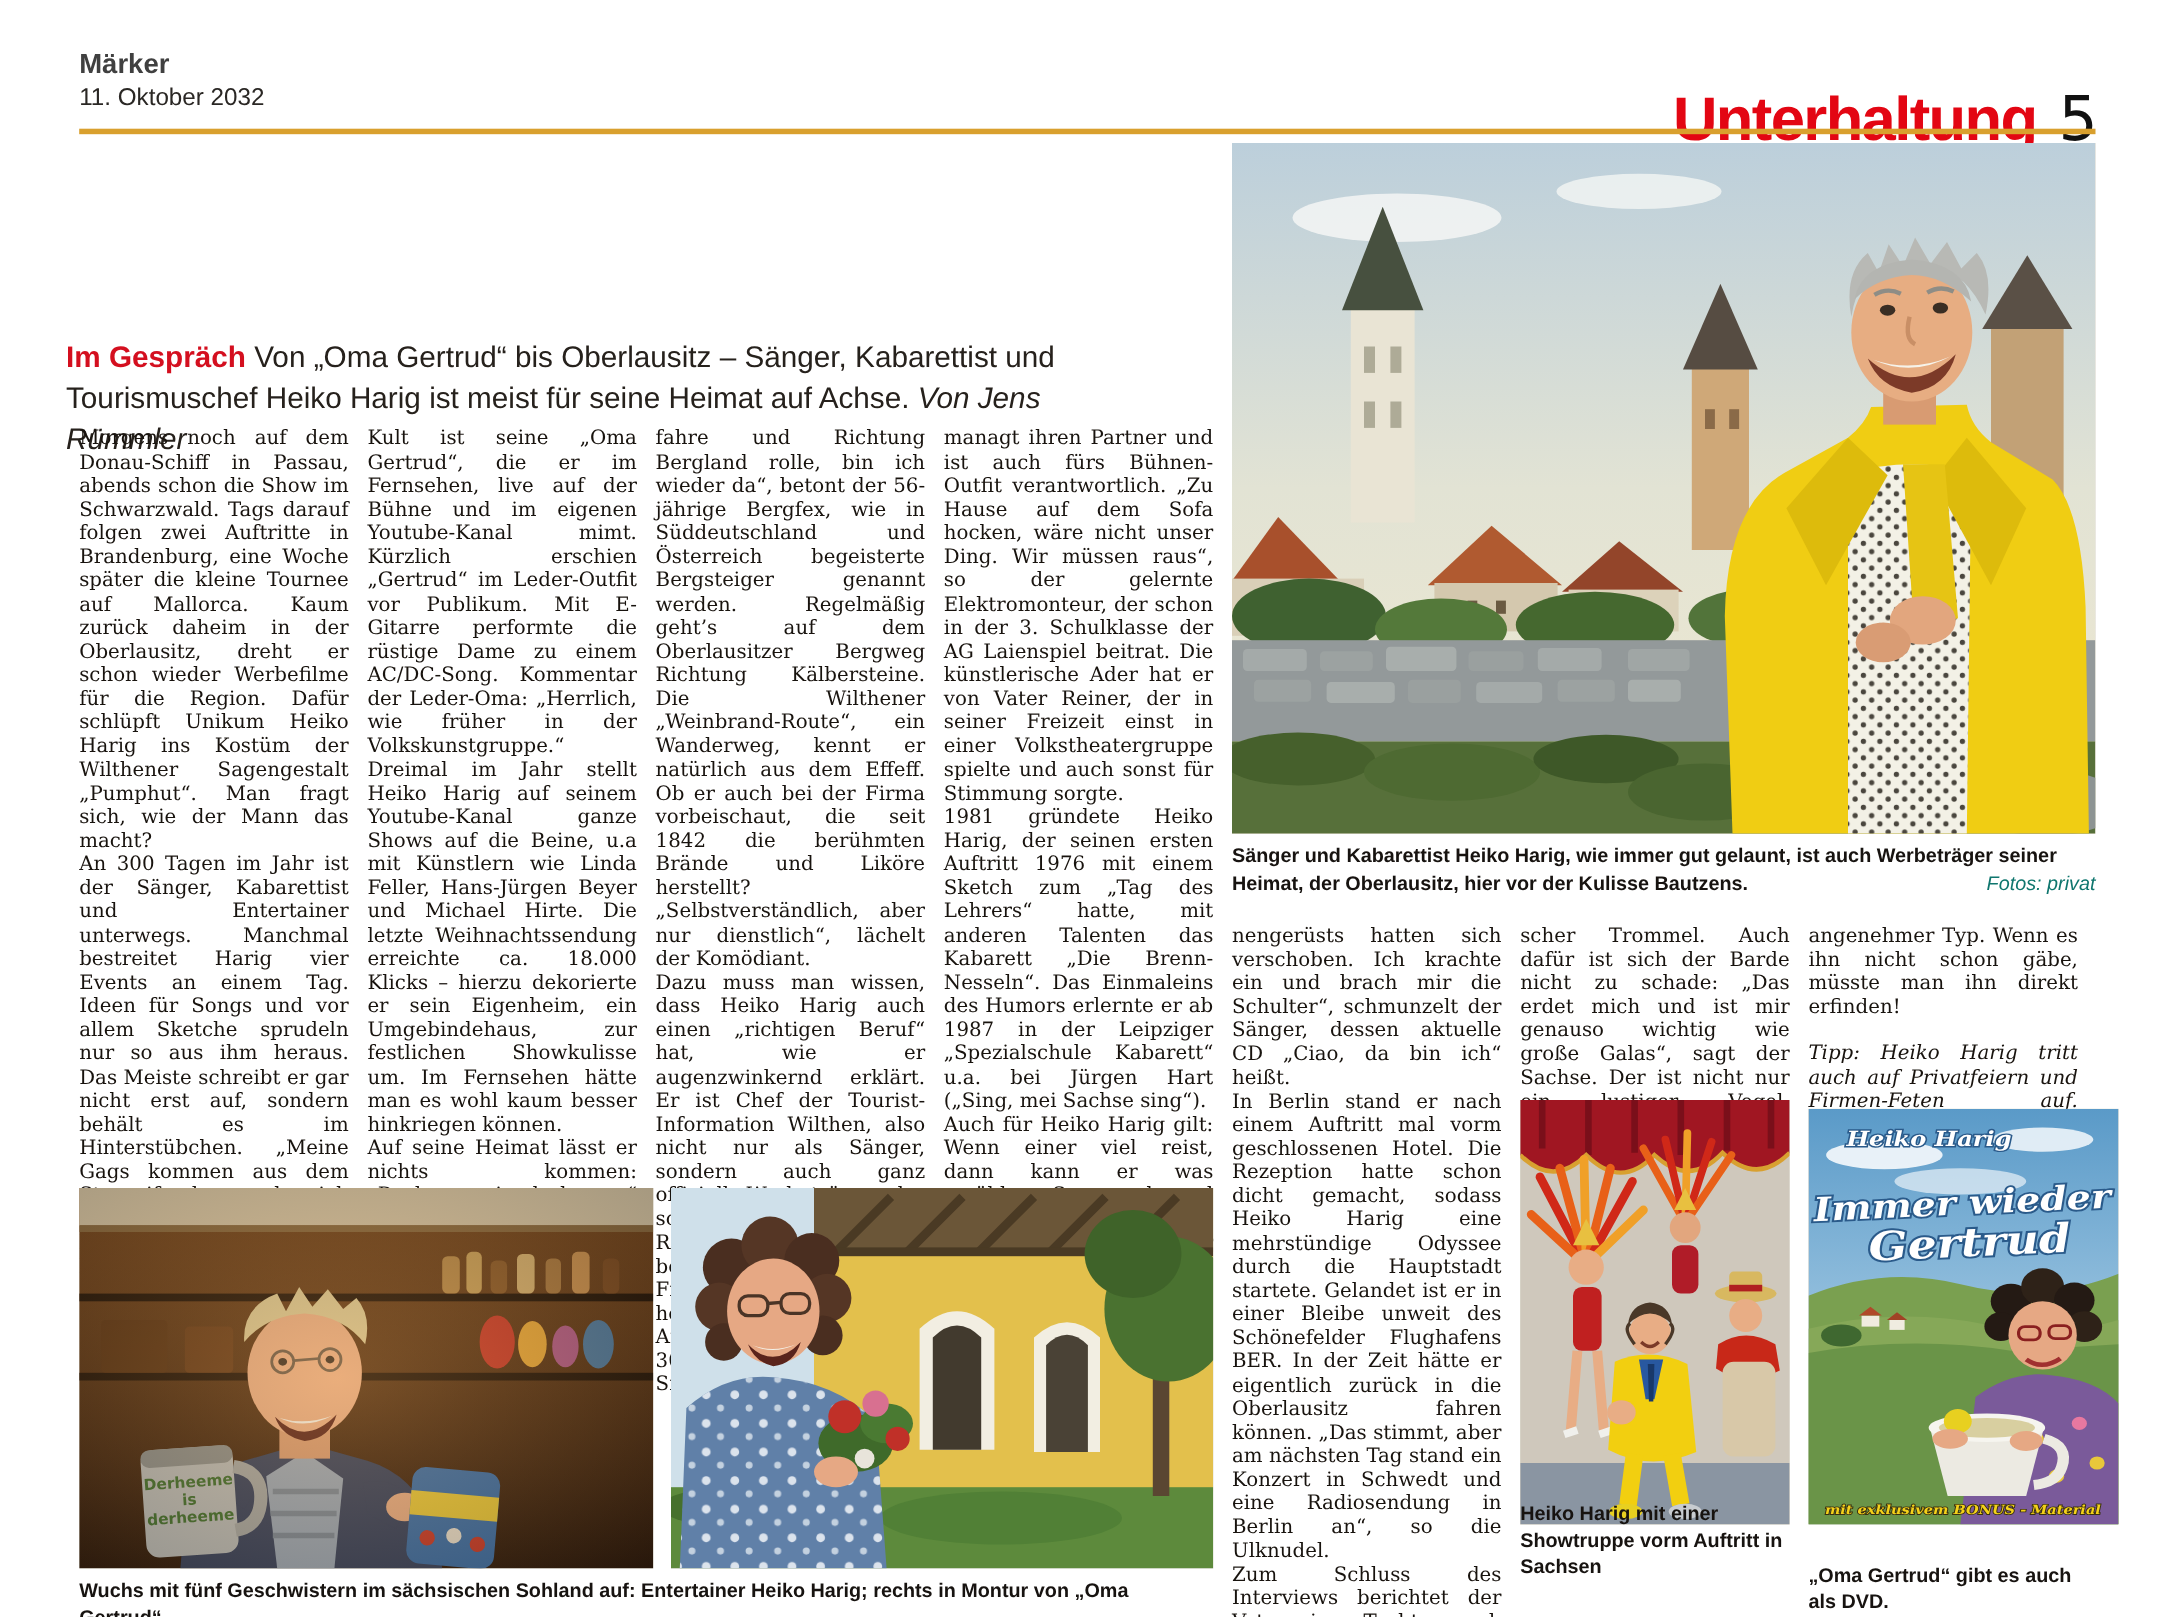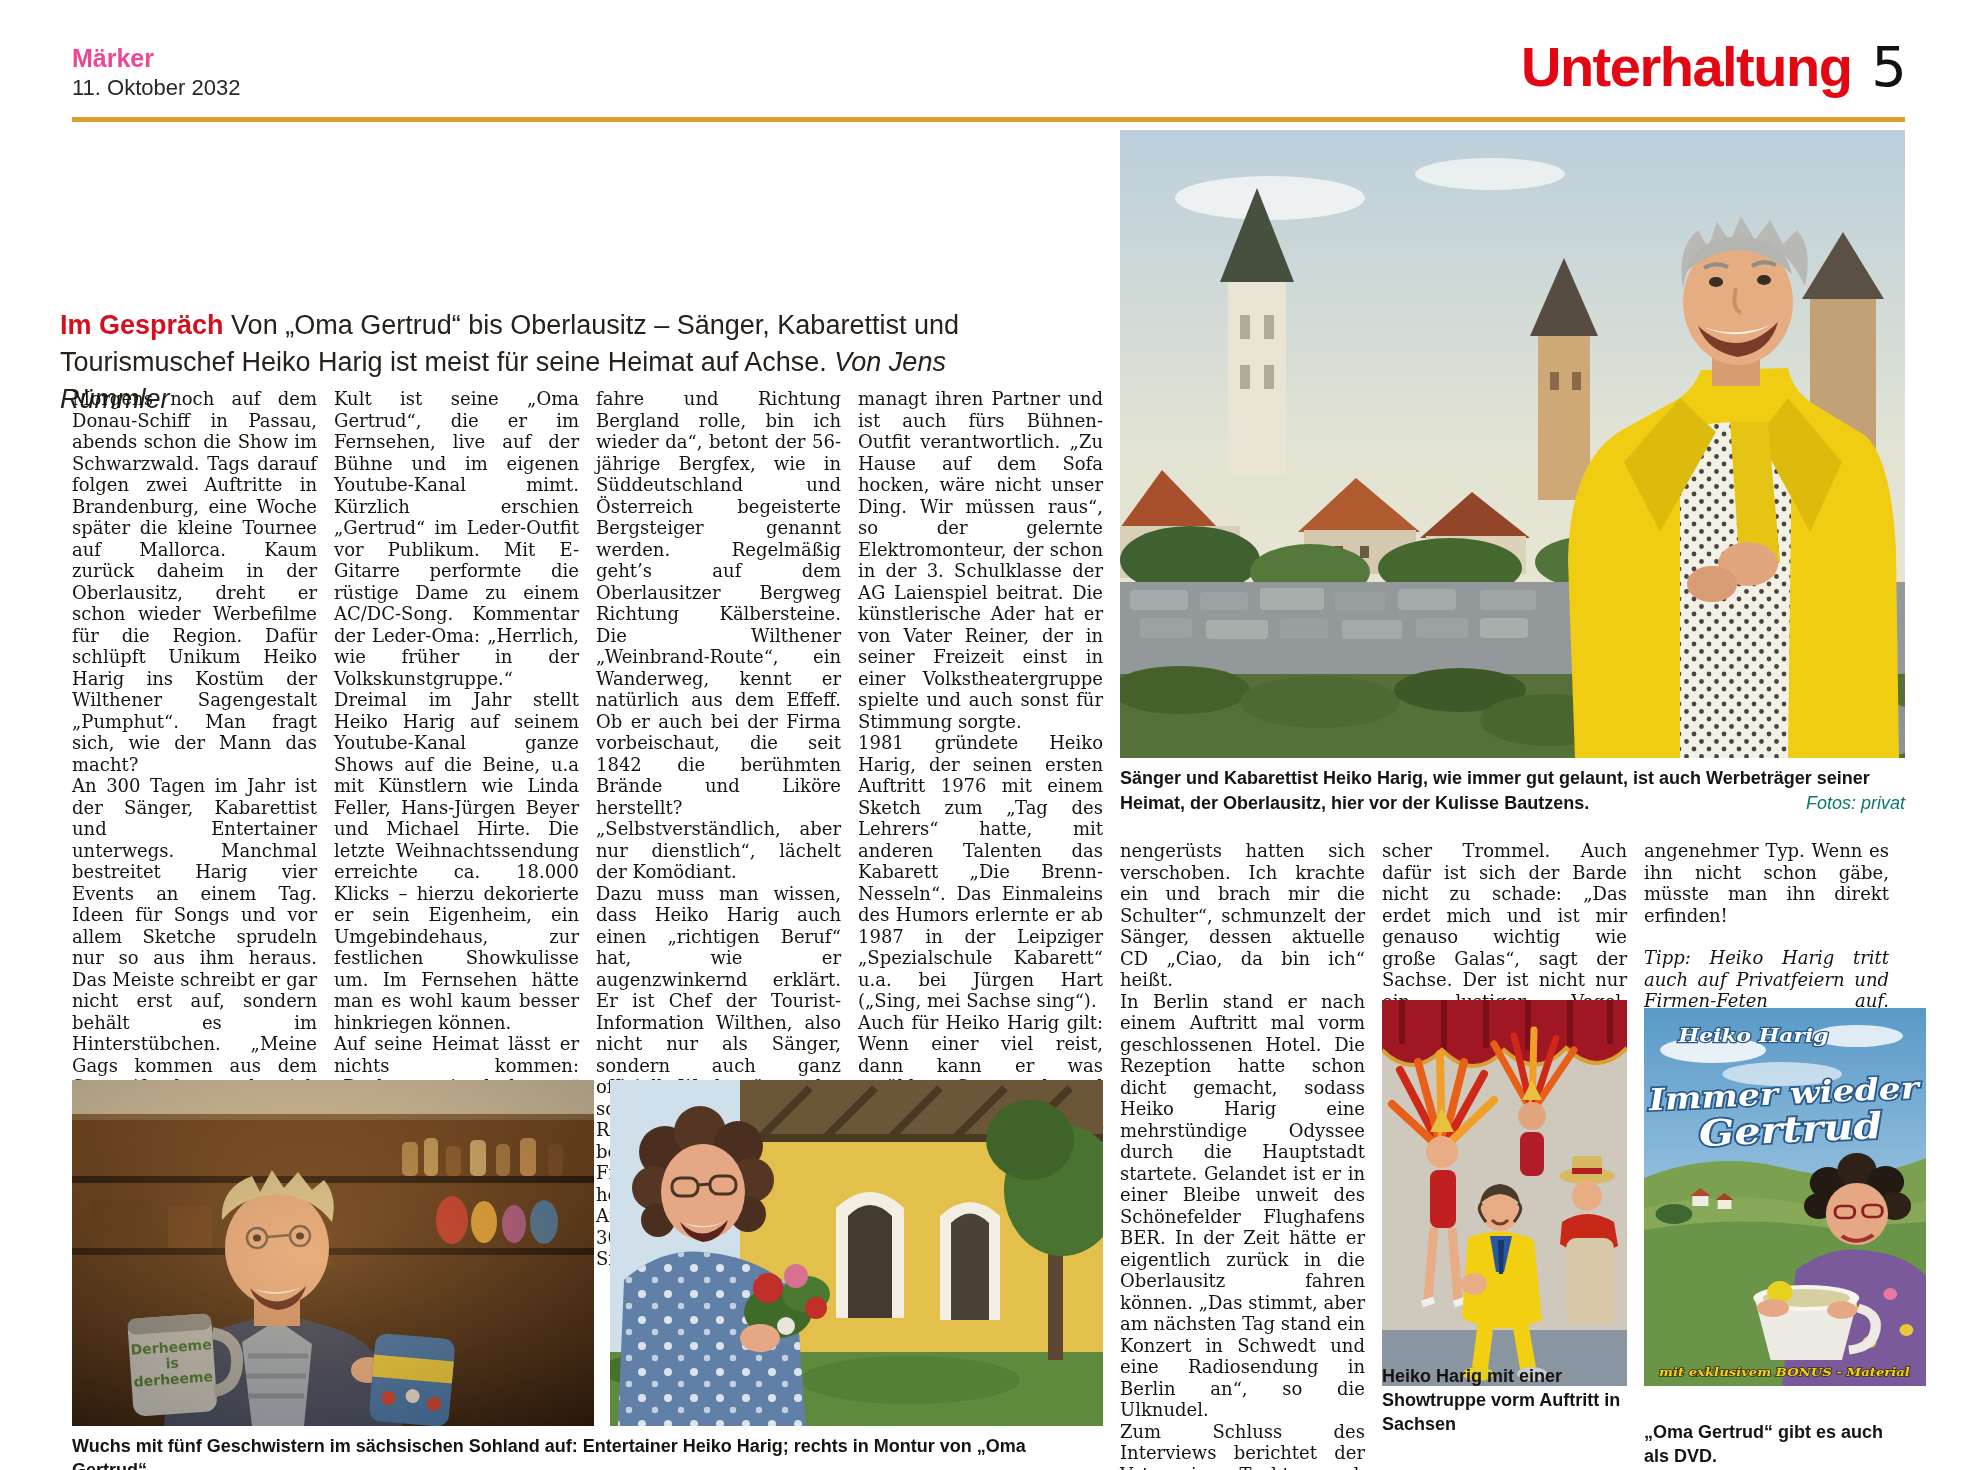--- a/index.html
+++ b/index.html
@@ -1,23 +1,23 @@
 <!DOCTYPE html>
 <html lang="de"><head>
 <meta charset="utf-8">
 <style>
   html,body{margin:0;padding:0;background:#ffffff;}
   .page{position:relative;width:1963px;height:1470px;background:#ffffff;overflow:hidden;
         font-family:"Liberation Sans",sans-serif;color:#1c1814;}
   
   .mast-left{position:absolute;left:72px;top:44px;line-height:1.15;}
-  .paper-name{font-weight:700;font-size:25px;color:#ec4899;}
+  .paper-name{font-weight:700;font-size:25px;color:#404040;}
   .issue-date{font-size:22px;color:#2a2724;margin-top:2px;}
   .mast-right{position:absolute;right:56px;top:34px;display:flex;align-items:baseline;gap:20px;}
-  .section-title{font-weight:800;font-size:56px;letter-spacing:-1.5px;color:#e30613;}
+  .section-title{font-weight:800;font-size:56px;letter-spacing:-1.5px;color:#e30613;margin-top:41px;}
   .page-number{font-size:56px;font-weight:400;color:#111;font-family:"DejaVu Sans",sans-serif;}
   .gold-rule{position:absolute;left:72px;top:117px;width:1833px;height:5px;background:#d9a02e;}
   
   h1.headline{position:absolute;left:70px;top:120px;margin:0;font-size:86px;line-height:1.0;
       letter-spacing:-3px;color:#27211a;font-weight:400;white-space:nowrap;}
   h1.headline .t-bold{font-weight:700;}
   
   .kicker{position:absolute;left:60px;top:280px;width:935px;font-size:27px;line-height:37px;color:#26211c;}
   .kicker-label{color:#d40f1f;font-weight:700;}
   .byline{font-style:italic;}

